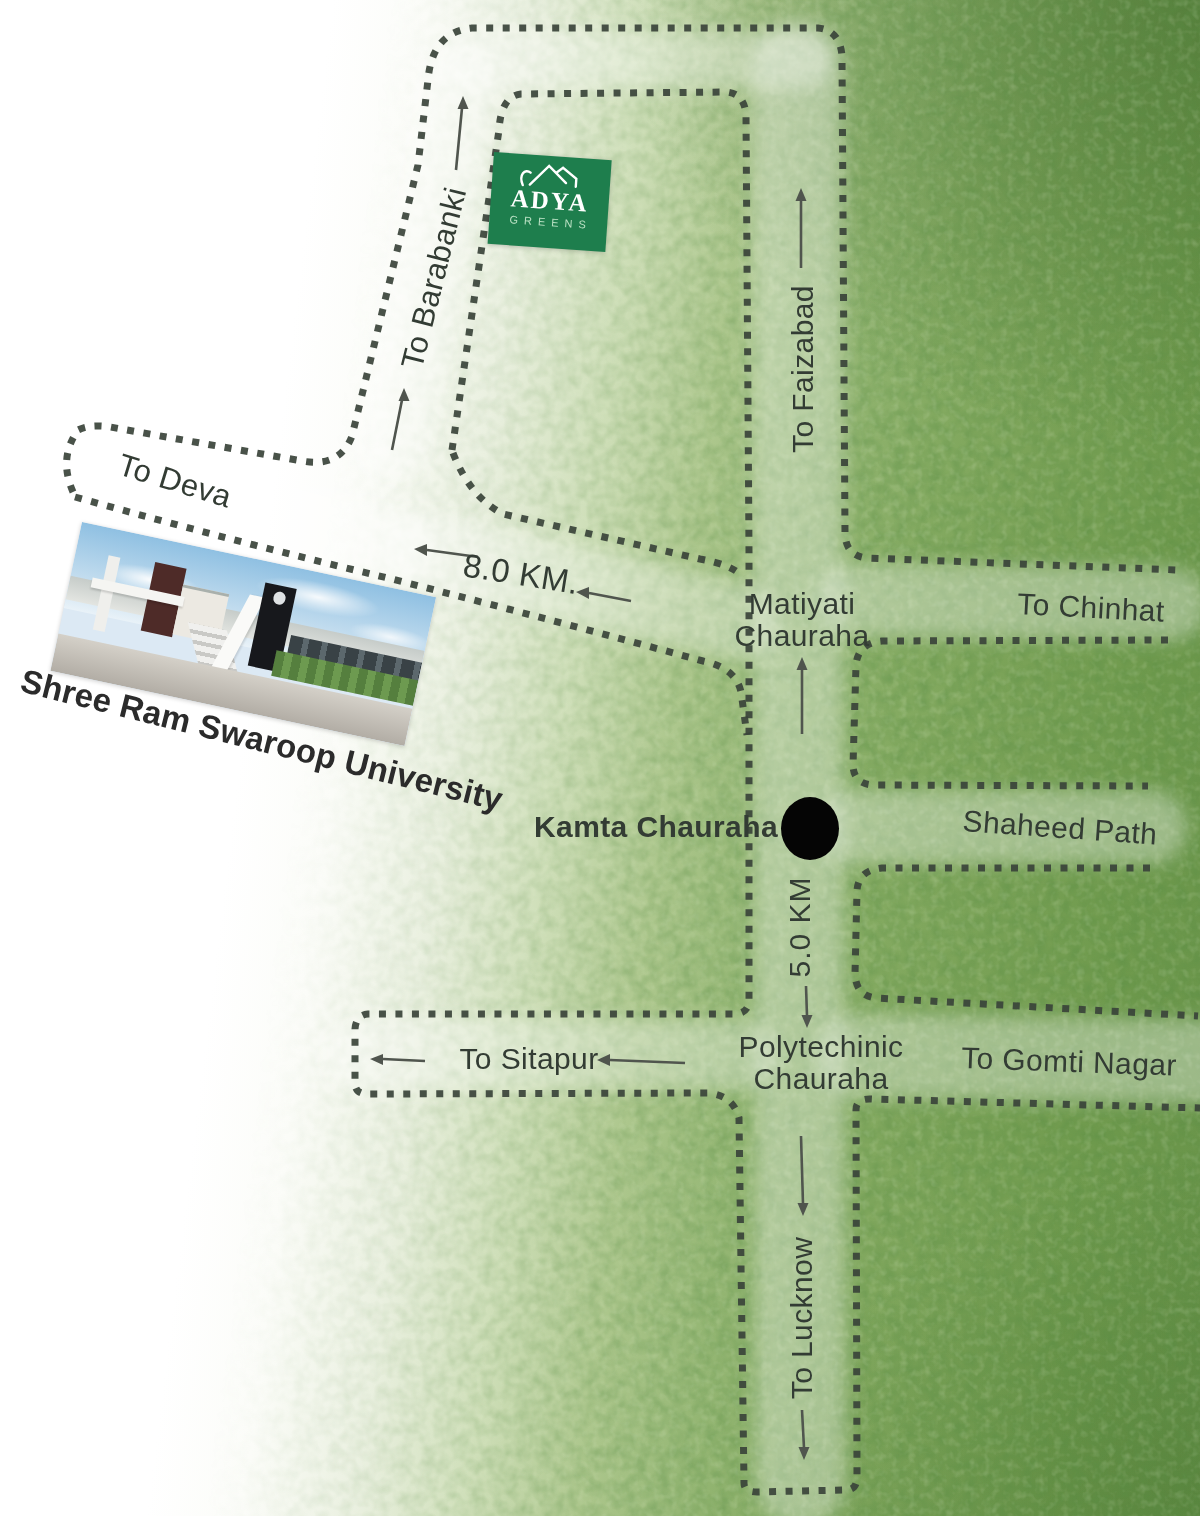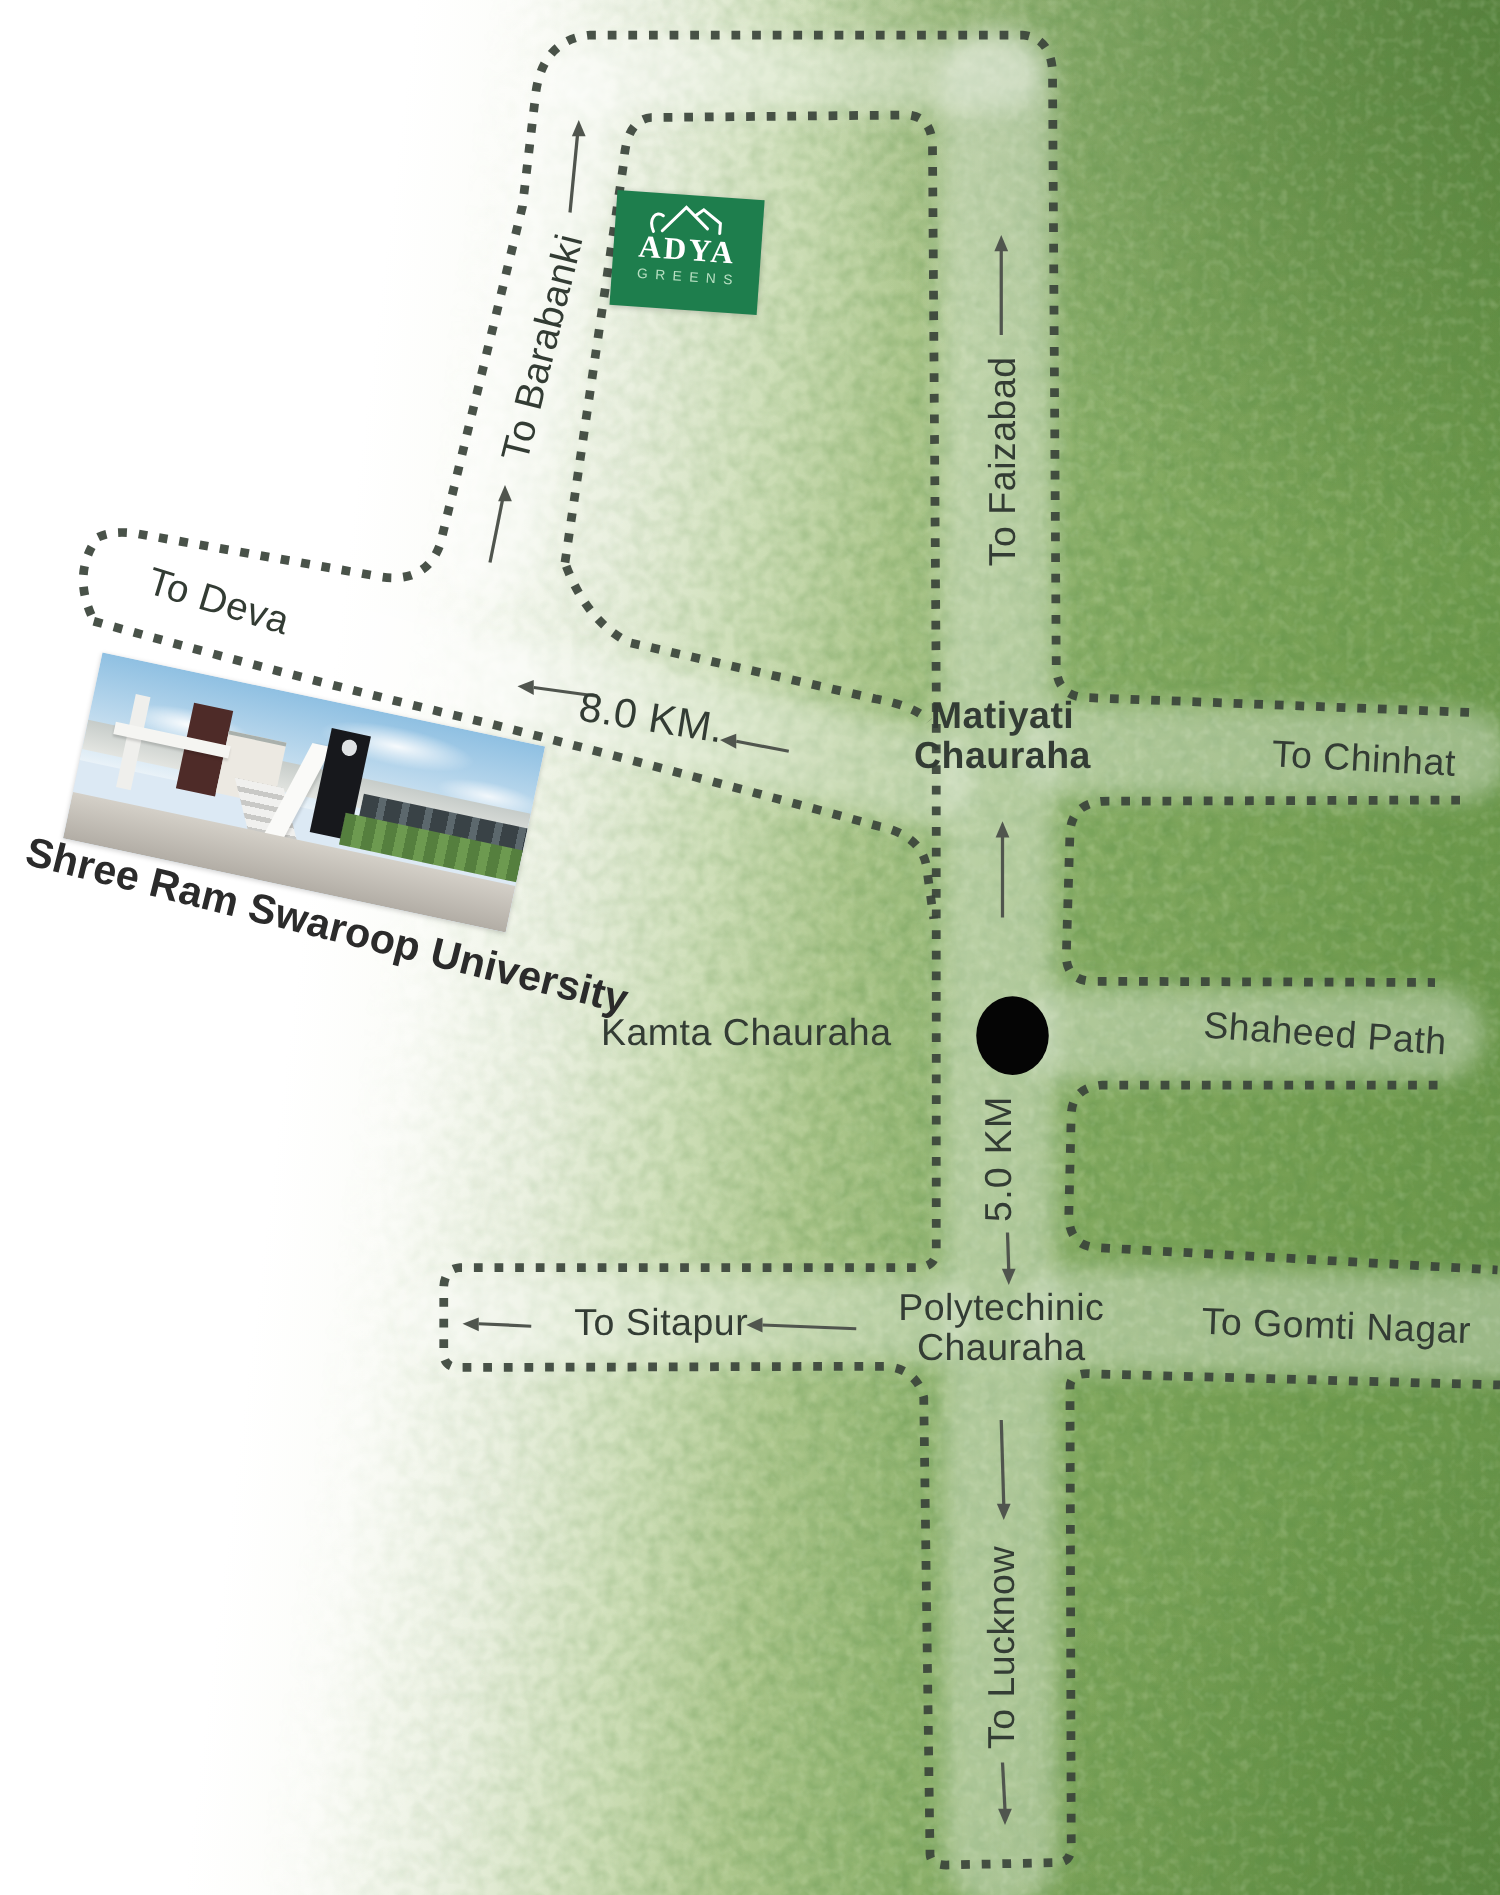--- a/index.html
+++ b/index.html
@@ -23,26 +23,26 @@
   #roads{position:absolute;inset:0;width:100%;height:100%;}
 
   
   .lab{position:absolute;font-size:30px;line-height:1.08;color:#333c34;
        letter-spacing:.4px;white-space:nowrap;}
   .lab .ln{display:block;text-align:center;}
   #lab-barabanki{left:434px;top:278px;font-size:31px;transform:translate(-50%,-50%) rotate(-76deg);}
   #lab-deva{left:175px;top:481px;font-size:31px;transform:translate(-50%,-50%) rotate(17deg);}
   #lab-km8{left:521px;top:574px;font-size:33px;transform:translate(-50%,-50%) rotate(9deg);}
   #lab-faizabad{left:803px;top:369px;transform:translate(-50%,-50%) rotate(-90deg);}
-  #lab-matiyati{left:802px;top:590px;transform:translate(-50%,-50%);font-weight:bold;}
+  #lab-matiyati{left:802px;top:620px;transform:translate(-50%,-50%);}
   #lab-chinhat{left:1091px;top:608px;transform:translate(-50%,-50%) rotate(3deg);}
-  #lab-kamta{left:597px;top:827px;transform:translate(-50%,-50%);}
+  #lab-kamta{left:656px;top:827px;transform:translate(-50%,-50%);font-weight:bold;}
   #lab-shaheed{left:1060px;top:828px;transform:translate(-50%,-50%) rotate(4deg);}
   #lab-km5{left:800px;top:927px;letter-spacing:1px;transform:translate(-50%,-50%) rotate(-90deg);}
-  #lab-poly{left:801px;top:1063px;transform:translate(-50%,-50%);}
+  #lab-poly{left:821px;top:1063px;transform:translate(-50%,-50%);}
   #lab-sitapur{left:500px;top:1059px;transform:translate(-50%,-50%);margin-left:29px;}
   #lab-gomti{left:1069px;top:1062px;transform:translate(-50%,-50%) rotate(2deg);}
   #lab-lucknow{left:802px;top:1318px;transform:translate(-50%,-50%) rotate(-90deg);}
 
   
   #photo{position:absolute;left:82px;top:522px;width:362px;height:152px;
          transform:rotate(12deg);transform-origin:0 0;overflow:hidden;
          background:#dce9f4;box-shadow:0 1px 4px rgba(0,0,0,.18);}
   #photo div{position:absolute;}
   .ph-sky{inset:0 0 42% 0;

